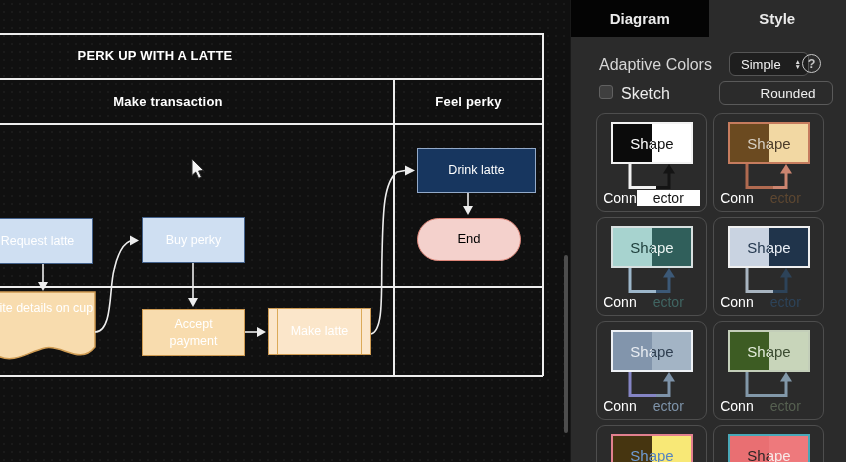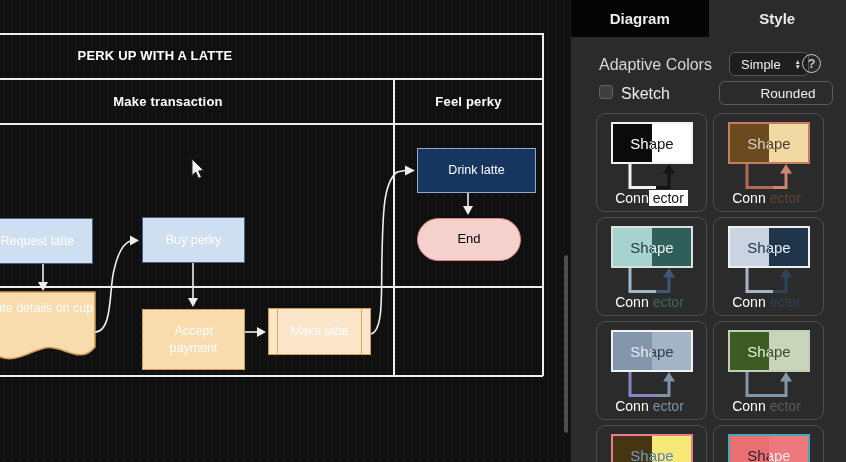--- a/index.html
+++ b/index.html
@@ -52,21 +52,21 @@
   .shape-txt{position:absolute;left:0;top:0;width:100%;height:100%;display:flex;align-items:center;
        justify-content:center;font-size:15px;}
   .shape-txt.l{color:var(--tl);clip-path:inset(0 50% 0 0);}
   .shape-txt.r{color:var(--tr);clip-path:inset(0 0 0 50%);}
   .conn{position:absolute;left:14px;top:50px;}
   .conn .p1{stroke:var(--c1);}
   .conn .p2{stroke:var(--c2);}
   .conn .p3{fill:var(--c2);}
   .conn-label{position:absolute;left:0;top:76px;width:100%;text-align:center;font-size:14px;}
   .conn-label .cl{color:#fff;}
-  .conn-label .cr{color:var(--ec);background:var(--ecbg,transparent);padding:0 4px;}
+  .conn-label .cr{color:var(--ec);background:var(--ecbg,transparent);padding:0 16px;}
 </style>
 </head>
 <body>
 
 <div id="canvas">
 
   <div class="gline" style="left: 0px; top: 33px; width: 543px; height: 1.5px; background: rgb(237, 237, 237);"></div>
   <div class="gline" style="left: 0px; top: 78px; width: 543px; height: 1.5px; background: rgb(237, 237, 237);"></div>
   <div class="gline" style="left: 0px; top: 123px; width: 543px; height: 1.5px; background: rgb(237, 237, 237);"></div>
   <div class="gline" style="left: 0px; top: 286px; width: 543px; height: 1.5px; background: rgb(237, 237, 237);"></div>
@@ -103,21 +103,21 @@
     <path d="M192,159 v16.5 l3.7,-3.4 2.9,6.2 2.8,-1.2 -2.8,-6.1 5,-0.6 Z" fill="#f4f4f4" stroke="#2a2a2a" stroke-width="1"></path>
   </svg>
 
   <div class="node" id="node-request" style="left: -18px; top: 218px; width: 111px; height: 46px; background: rgb(207, 223, 242); border-color: rgb(68, 98, 140); color: rgb(255, 255, 255);">
     <span>Request latte</span>
   </div>
   <div class="node" style="left: 142px; top: 217px; width: 103px; height: 46px; background: rgb(207, 223, 242); border-color: rgb(68, 98, 140); color: rgb(255, 255, 255);">
     <span>Buy perky</span>
   </div>
   <div id="doc-label" style="color: rgb(255, 255, 255);">Write details on cup</div>
-  <div class="node" style="left: 142px; top: 309px; width: 103px; height: 61px; padding: 0px 8px; box-sizing: border-box; background: rgb(248, 220, 174); border-color: rgb(207, 155, 82); color: rgb(255, 255, 255);">
+  <div class="node" style="left: 142px; top: 309px; width: 103px; height: 47px; padding: 0px 8px; box-sizing: border-box; background: rgb(248, 220, 174); border-color: rgb(207, 155, 82); color: rgb(255, 255, 255);">
     <span>Accept payment</span>
   </div>
   <div class="node" id="node-make-latte" style="left: 268px; top: 308px; width: 103px; height: 47px; background: rgb(251, 230, 202); border-color: rgb(207, 155, 82); color: rgb(255, 255, 255);">
     <div class="bar" style="left: 8px; background: rgb(220, 170, 88);"></div>
     <div class="bar" style="right: 8px; background: rgb(220, 170, 88);"></div>
     <span>Make latte</span>
   </div>
   <div class="node" style="left: 417px; top: 148px; width: 119px; height: 45px; border-width: 1.5px; background: rgb(23, 54, 95); border-color: rgb(147, 170, 201); color: rgb(255, 255, 255);">
     <span>Drink latte</span>
   </div>

